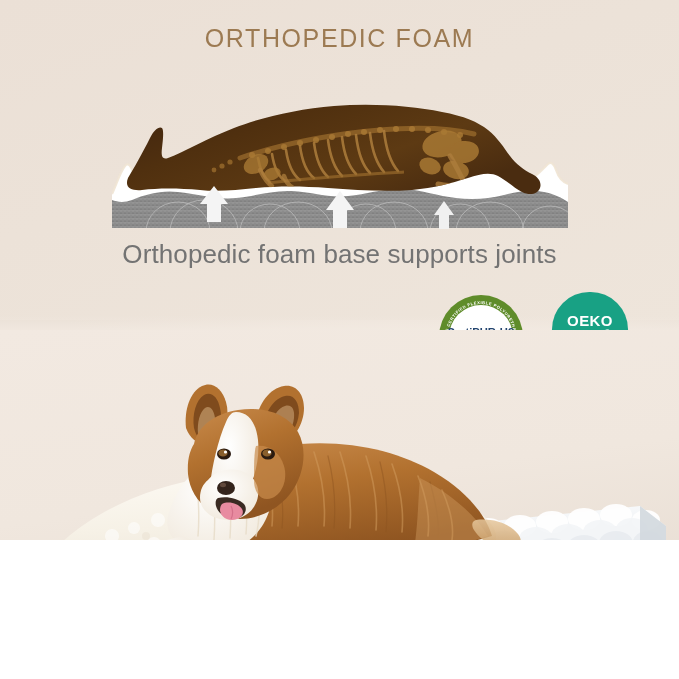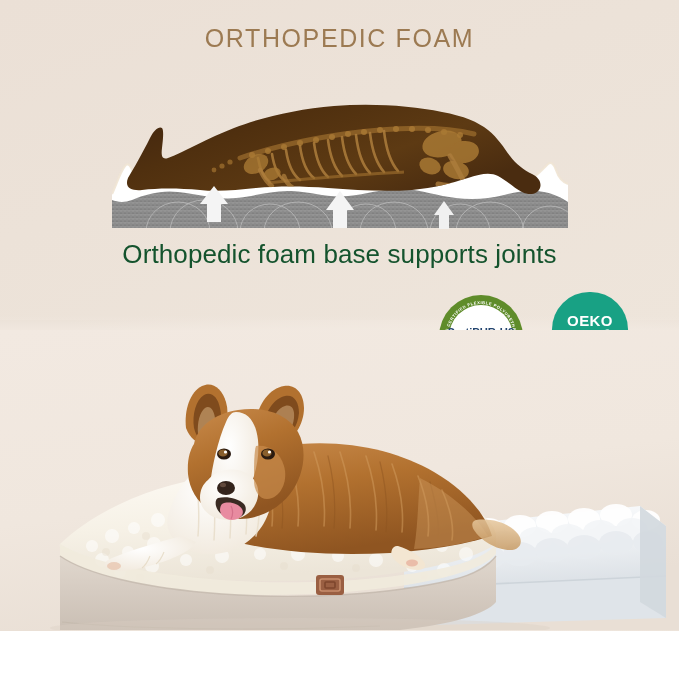--- a/index.html
+++ b/index.html
@@ -6,21 +6,21 @@
     margin: 0;
     padding: 0;
     background: #ffffff;
   }
   body {
     font-family: "Liberation Sans", sans-serif;
   }
   .canvas {
     position: relative;
     width: 679px;
-    height: 631px;
+    height: 540px;
     overflow: hidden;
     background: #ece2d9;
   }
   
   .bg-top {
     position: absolute;
     left: 0; top: 0; width: 679px; height: 330px;
     background: linear-gradient(160deg, #ebe0d6 0%, #ece2d8 42%, #eee5db 100%);
   }
   .bg-bottom {
@@ -42,21 +42,21 @@
     text-align: center;
     color: #9c7a52;
     font-size: 25px;
     letter-spacing: 1.6px;
     font-weight: 400;
   }
   .subtitle {
     position: absolute;
     left: 0; top: 239px; width: 679px;
     text-align: center;
-    color: #14532d;
+    color: #737373;
     font-size: 26px;
     font-weight: 500;
     letter-spacing: 0.1px;
   }
   .caption {
     position: absolute;
     left: 0; top: 626px; width: 679px;
     text-align: center;
     color: #8d7560;
     font-size: 21.5px;

